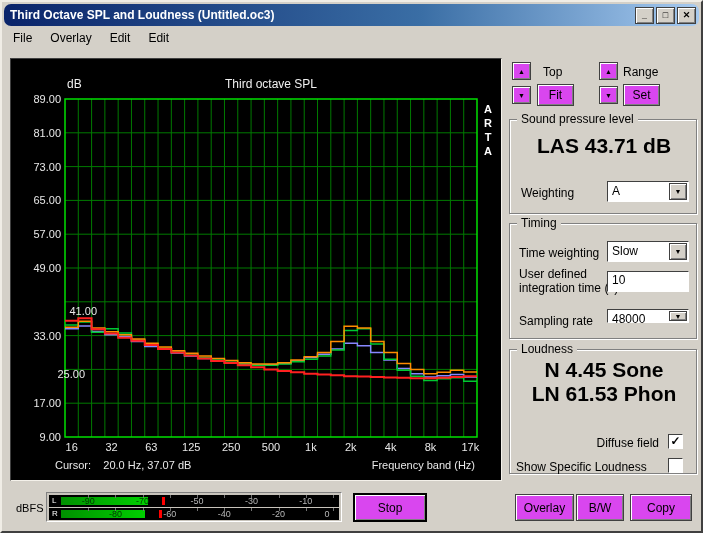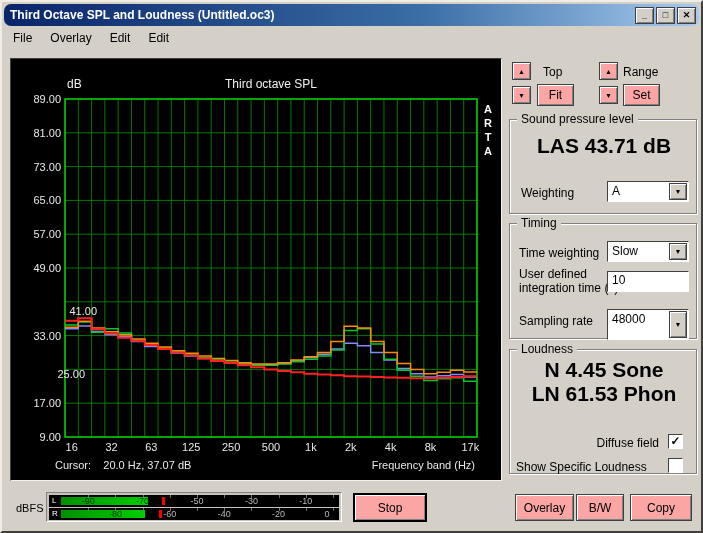--- a/index.html
+++ b/index.html
@@ -23,21 +23,21 @@
                border:1px solid;border-color:#404040 #f4f1ea #f4f1ea #404040;}
   #plot-svg{position:absolute;left:0;top:0;}
   .chart-title{position:absolute;left:54px;top:18px;width:412px;text-align:center;color:#f0f0f0;font-size:12px;}
   .chart-ylabel{position:absolute;left:56px;top:18px;color:#f0f0f0;font-size:12px;}
   .ytick{position:absolute;left:0;width:50px;text-align:right;color:#e8e8e8;font-size:11px;}
   .xtick{position:absolute;top:382px;color:#e8e8e8;font-size:11px;transform:translateX(-50%);}
   .arta-letter{position:absolute;left:469px;width:16px;text-align:center;color:#fff;font-size:11px;font-weight:bold;}
   .cursor-text{position:absolute;left:44px;top:400px;color:#e8e8e8;font-size:11px;white-space:pre;}
   .xlabel{position:absolute;right:26px;top:400px;color:#e8e8e8;font-size:11px;}
   
-  .btn{position:absolute;background:#fca5a5;border:1px solid #404040;
+  .btn{position:absolute;background:#d946ef;border:1px solid #404040;
        box-shadow:inset 1px 1px 0 #fff, inset -1px -1px 0 #808080;
        display:flex;align-items:center;justify-content:center;font-size:12px;}
   .default-btn{border:1px solid #000;box-shadow:inset 1px 1px 0 #fff, inset -1px -1px 0 #808080, 0 0 0 1px #000;}
   .spin-btn{font-size:7px;}
   .lbl{position:absolute;font-size:12px;white-space:nowrap;}
   .group{position:absolute;border:1px solid #808080;box-shadow:1px 1px 0 #fff, inset 1px 1px 0 #fff;}
   .group-caption{position:absolute;top:-8px;left:7px;background:#d4d0c8;padding:0 4px;font-size:12px;white-space:nowrap;}
   .bigval{position:absolute;width:190px;text-align:center;font-size:21px;font-weight:bold;white-space:nowrap;}
   .combo{position:absolute;background:#fff;border:1px solid;border-color:#404040 #fff #fff #404040;box-sizing:border-box;}
   .combo-value{position:absolute;left:4px;top:1px;font-size:12px;line-height:17px;}
@@ -63,21 +63,21 @@
   #spl-value{left:507px;top:132px;}
   #label-weighting{left:519px;top:184px;}
   #combo-weighting{left:605px;top:179px;width:82px;height:21px;}
   #group-timing{left:507px;top:221px;width:186px;height:114px;}
   #label-time-weighting{left:517px;top:244px;}
   #combo-time-weighting{left:605px;top:239px;width:82px;height:21px;}
   #label-integration-1{left:517px;top:265px;}
   #label-integration-2{left:517px;top:279px;}
   #input-integration{left:605px;top:269px;width:82px;height:21px;}
   #label-sampling{left:517px;top:312px;}
-  #combo-sampling{left:605px;top:307px;width:82px;height:31px;}
+  #combo-sampling{left:605px;top:307px;width:82px;height:14px;}
   #group-loudness{left:507px;top:347px;width:186px;height:123px;text-align:center;}
   #loudness-n{left:507px;top:356px;}
   #loudness-ln{left:507px;top:380px;}
   #label-diffuse{left:517px;top:434px;width:140px;text-align:right;}
   #check-diffuse{left:666px;top:432px;}
   #label-specific{left:514px;top:458px;}
   #check-specific{left:666px;top:456px;}
   
   #label-dbfs{left:14px;top:500px;font-size:11px;}
   .meter-panel{position:absolute;left:44px;top:490px;width:296px;height:30px;background:#c8c4bc;

